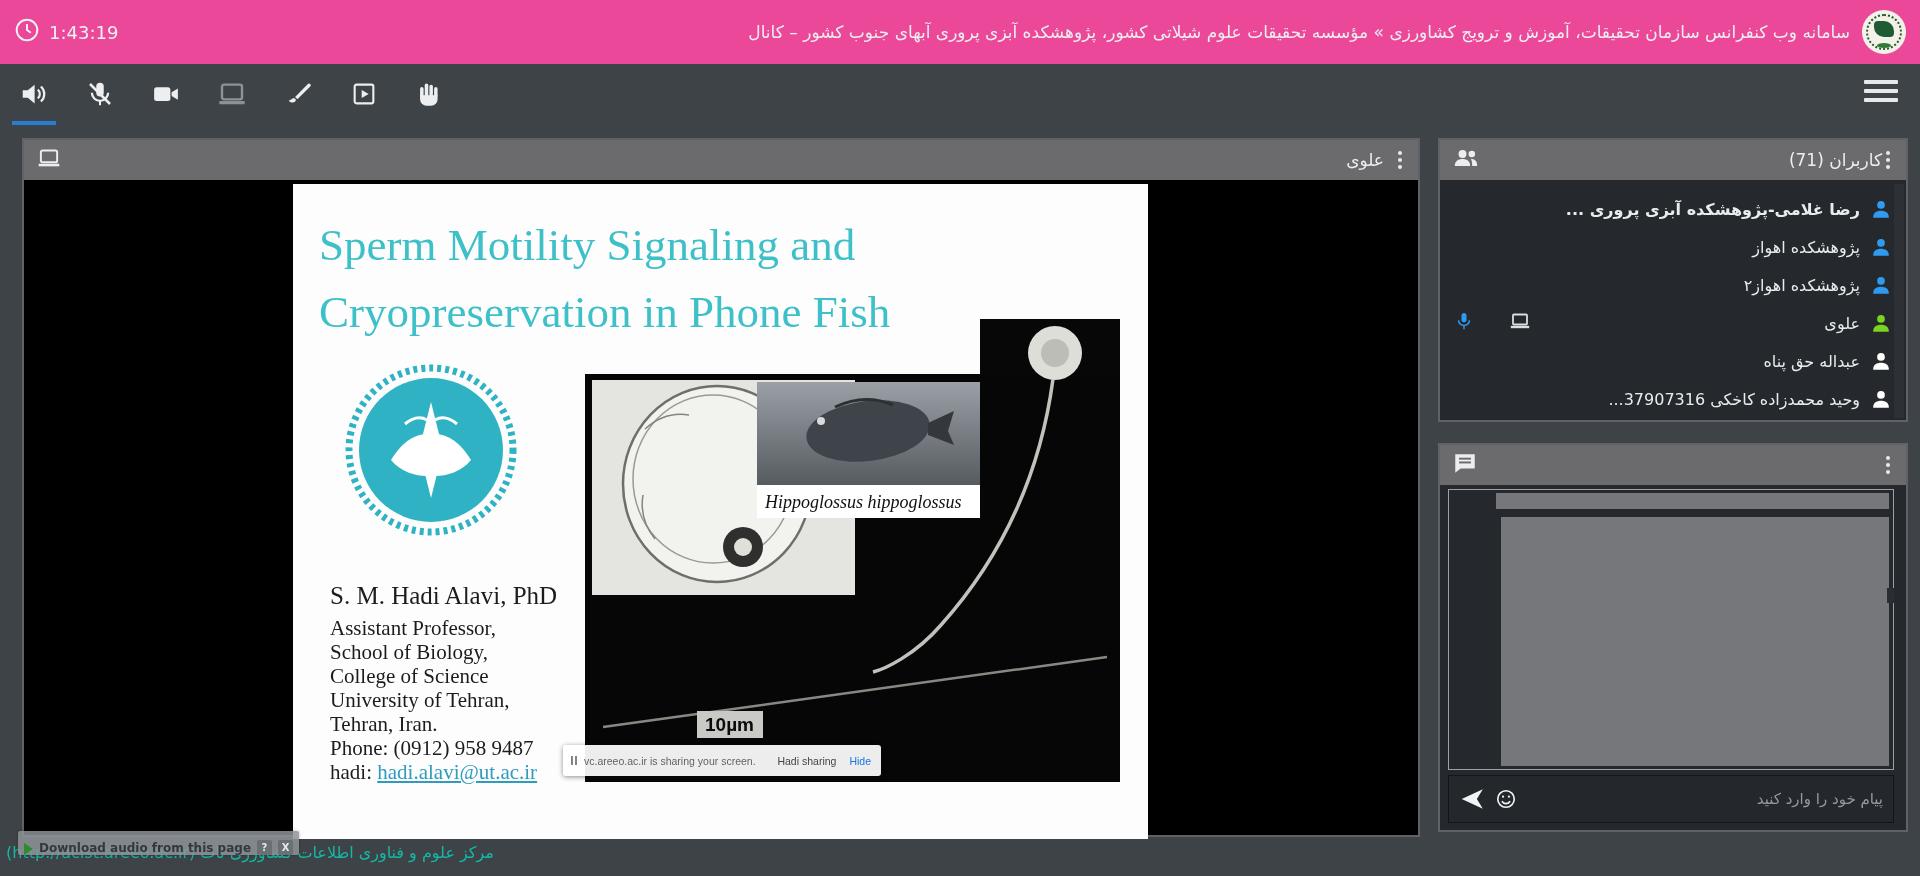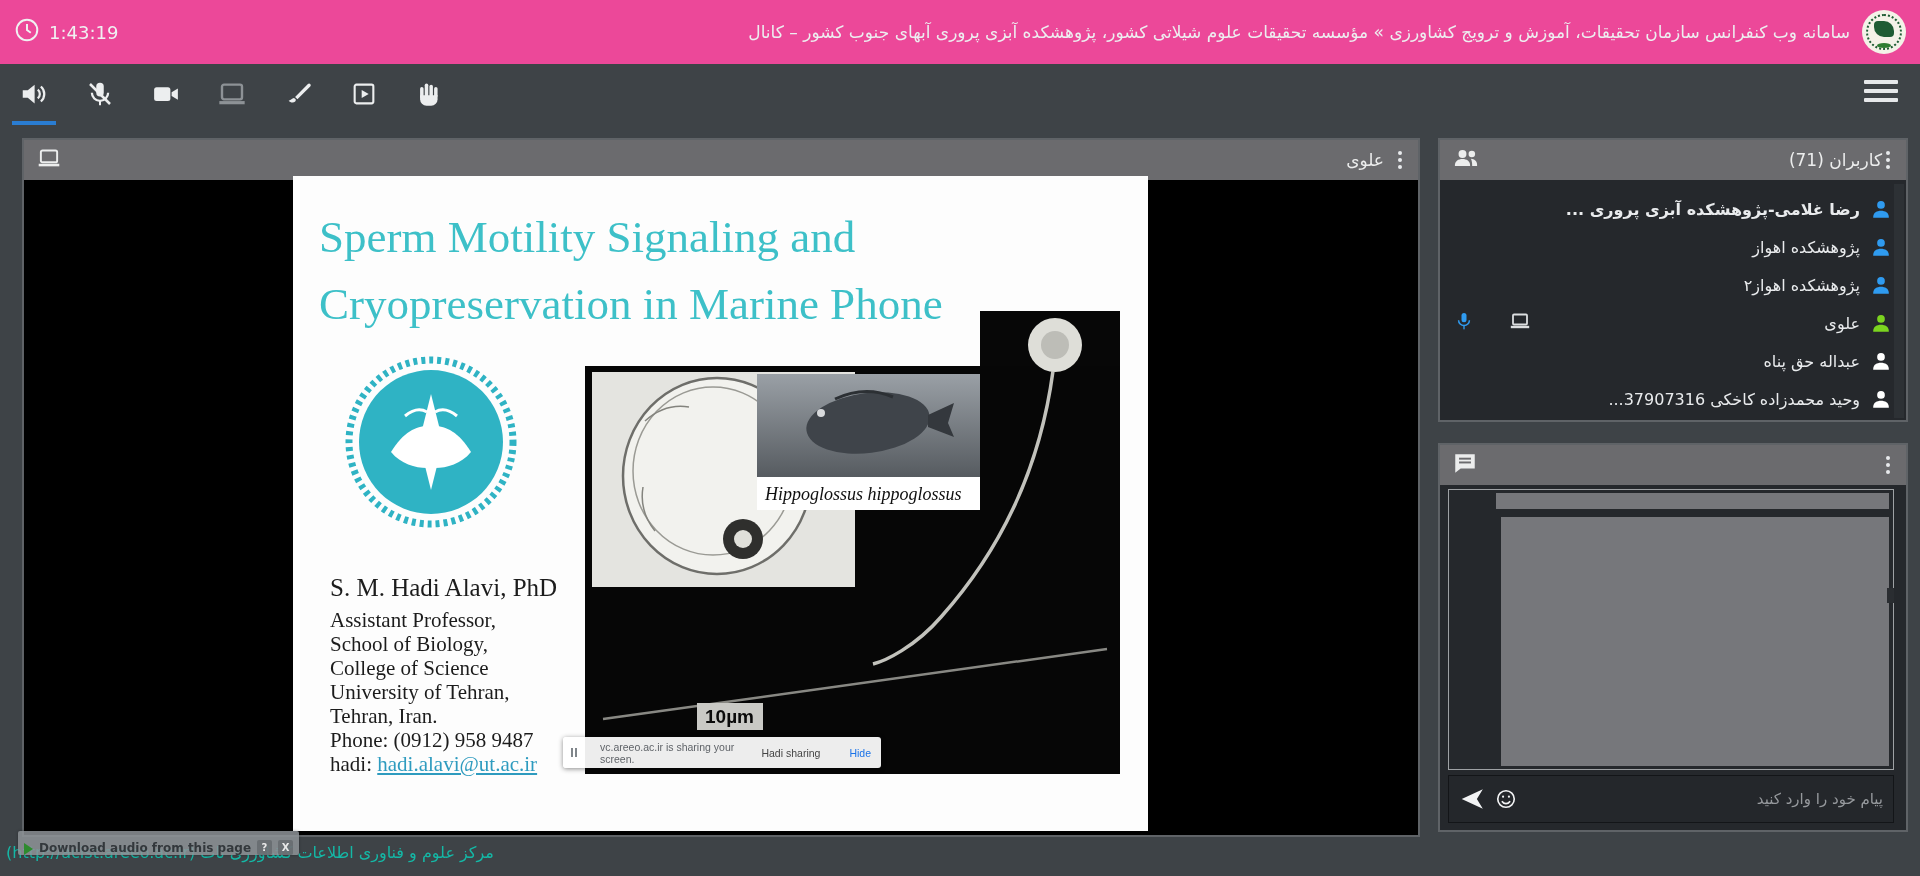--- a/index.html
+++ b/index.html
@@ -27,29 +27,29 @@
 
   
   .panel{border:2px solid #5f6367;background:#25282c}
   .panel-header{height:40px;background:#6b6b6e;display:flex;align-items:center;padding:0 12px;color:#eceded}
   .kebab{display:flex;flex-direction:column;gap:3px;padding:4px;cursor:pointer}
   .kebab i{width:4px;height:4px;border-radius:50%;background:#e8eaec;display:block}
 
   
   .video-panel{left:22px;top:138px;width:1398px;height:699px;background:#000}
   .presenter-name{margin-left:auto;direction:rtl;font-size:17px;margin-right:10px}
-  .slide{position:absolute;left:269px;top:36px;width:855px;height:655px;background:#fdfdfd;overflow:hidden}
+  .slide{position:absolute;left:269px;top:44px;width:855px;height:655px;background:#fdfdfd;overflow:hidden}
   .slide-title{position:absolute;left:26px;top:28px;font-family:"Liberation Serif","DejaVu Serif",serif;font-size:45px;line-height:67px;color:#3dc0c8;white-space:nowrap}
   .author{position:absolute;left:37px;top:398px;font-family:"Liberation Serif","DejaVu Serif",serif;color:#1c1c1c}
   .author h3{font-size:25px;font-weight:normal;margin-bottom:6px}
   .author div{font-size:21px;line-height:24px}
   .author .email a{color:#2e9bbf;}
 
   
-  .share-bar{position:absolute;left:270px;top:561px;width:318px;height:31px;background:rgba(255,255,255,.93);border-radius:3px;box-shadow:0 1px 5px rgba(0,0,0,.45);display:flex;align-items:center;padding:0 8px;gap:23px;font-size:10.5px;color:#5f6368;font-family:"Liberation Sans",sans-serif}
+  .share-bar{position:absolute;left:270px;top:561px;width:318px;height:31px;background:rgba(255,255,255,.93);border-radius:3px;box-shadow:0 1px 5px rgba(0,0,0,.45);display:flex;align-items:center;padding:0 8px;gap:7px;font-size:10.5px;color:#5f6368;font-family:"Liberation Sans",sans-serif}
   .pause-ic{display:flex;gap:2px}
   .pause-ic i{width:2px;height:9px;background:#80868b;display:block}
   .share-bar .stop{margin-left:auto;color:#444;cursor:pointer;padding:3px 4px;white-space:nowrap}
   .share-bar .hide{color:#1a73e8;cursor:pointer;padding:3px 2px}
 
   
   .users-panel{left:1438px;top:138px;width:470px;height:284px}
   .panel-title{margin-left:auto;direction:rtl;font-size:17px;margin-right:0}
   .user-list{position:absolute;top:44px;left:0;right:0;bottom:0;direction:rtl;padding-top:6px}
   .user-row{height:38px;display:flex;align-items:center;padding:0 14px;gap:10px;color:#e9ebed;font-size:16px}
@@ -180,21 +180,21 @@
       <span class="kebab">
           <i></i>
           <i></i>
           <i></i>
         </span>
     </div>
 
     <div class="slide">
       <div class="slide-title">
         <div>Sperm Motility Signaling and</div>
-        <div>Cryopreservation in Marine Phone</div>
+        <div>Cryopreservation in Phone Fish</div>
       </div>
 
       <svg class="abs" style="left:52px;top:180px" width="172" height="172" viewBox="0 0 172 172">
         <circle cx="86" cy="86" r="82" fill="none" stroke="#2fb3c4" stroke-width="7" stroke-dasharray="4 4"></circle>
         <circle cx="86" cy="86" r="72" fill="#2fb3c4"></circle>
         <path d="M86 38 L98 86 L86 134 L74 86 Z" fill="#ffffff"></path>
         <path d="M46 96 C58 76 72 70 82 70 L82 112 C70 112 56 108 46 96 Z" fill="#ffffff"></path>
         <path d="M126 96 C114 76 100 70 90 70 L90 112 C102 112 116 108 126 96 Z" fill="#ffffff"></path>
         <path d="M60 60 q12 -10 22 -4" fill="none" stroke="#ffffff" stroke-width="3"></path>
         <path d="M112 60 q-12 -10 -22 -4" fill="none" stroke="#ffffff" stroke-width="3"></path>

